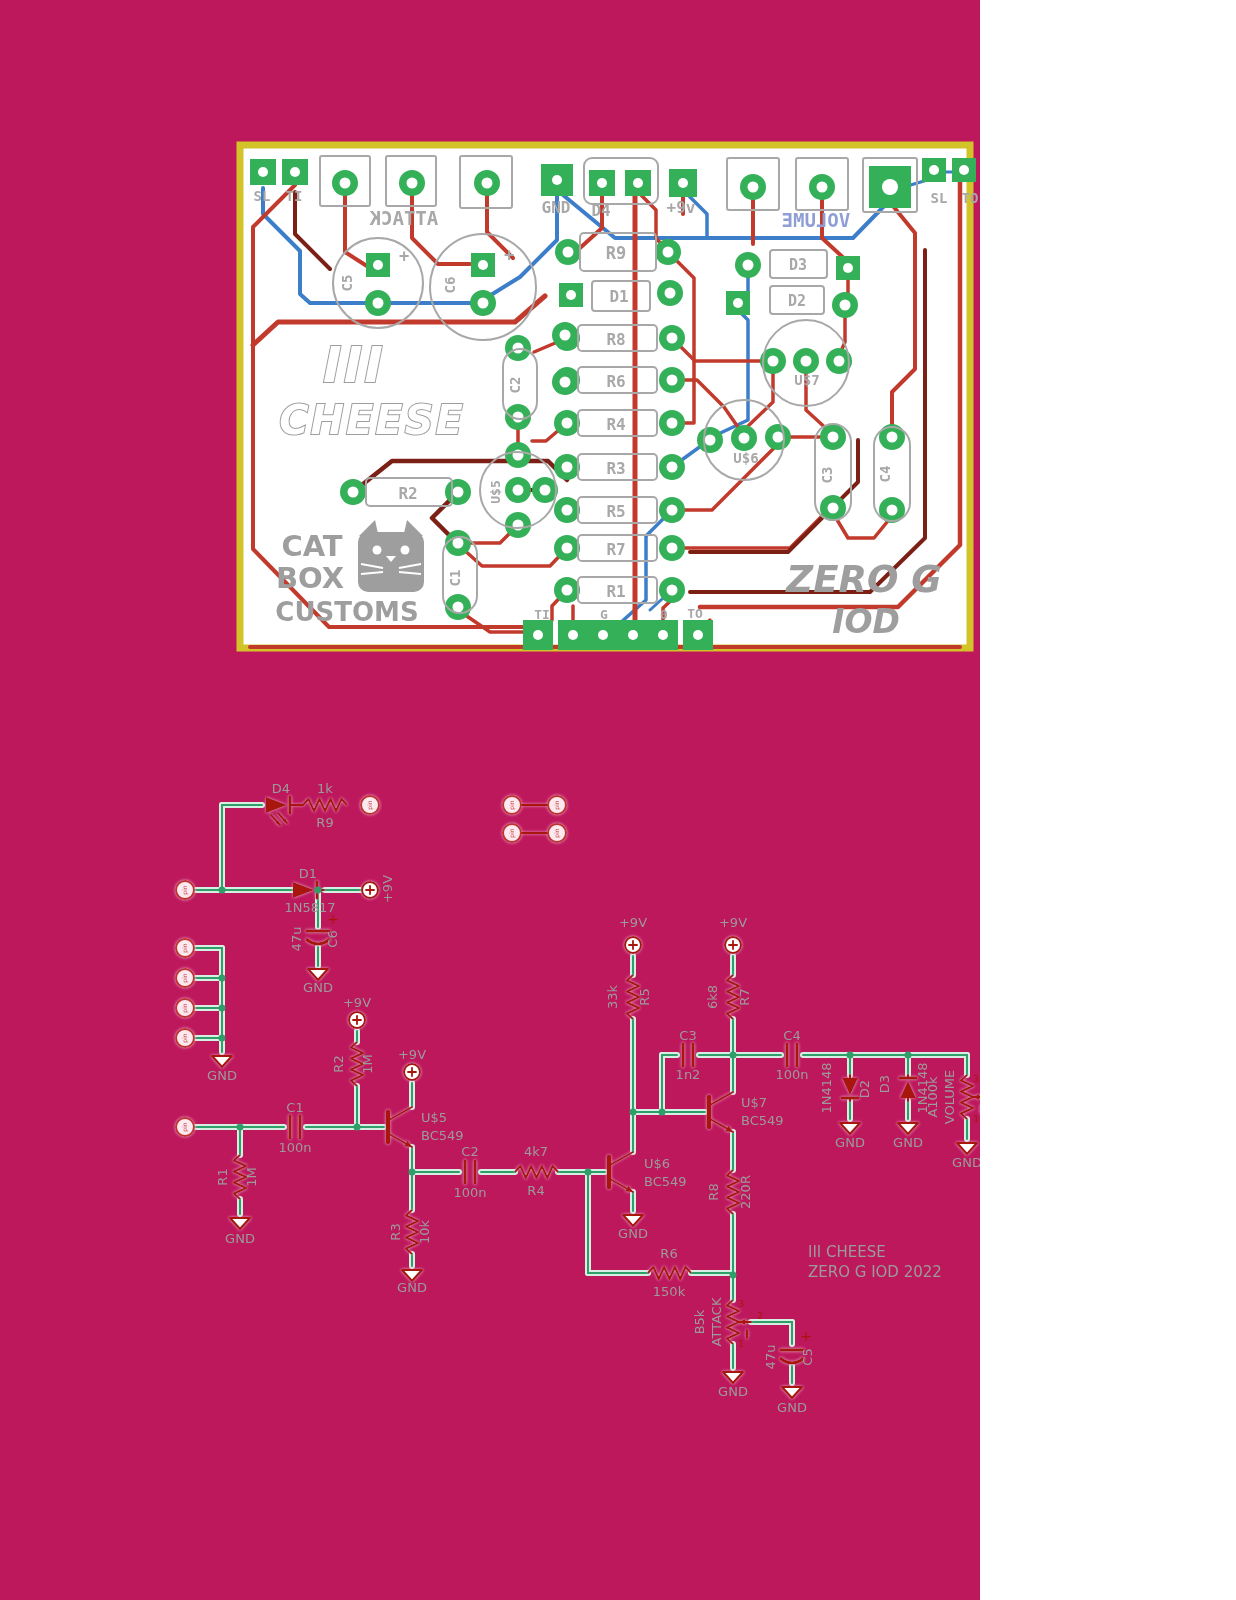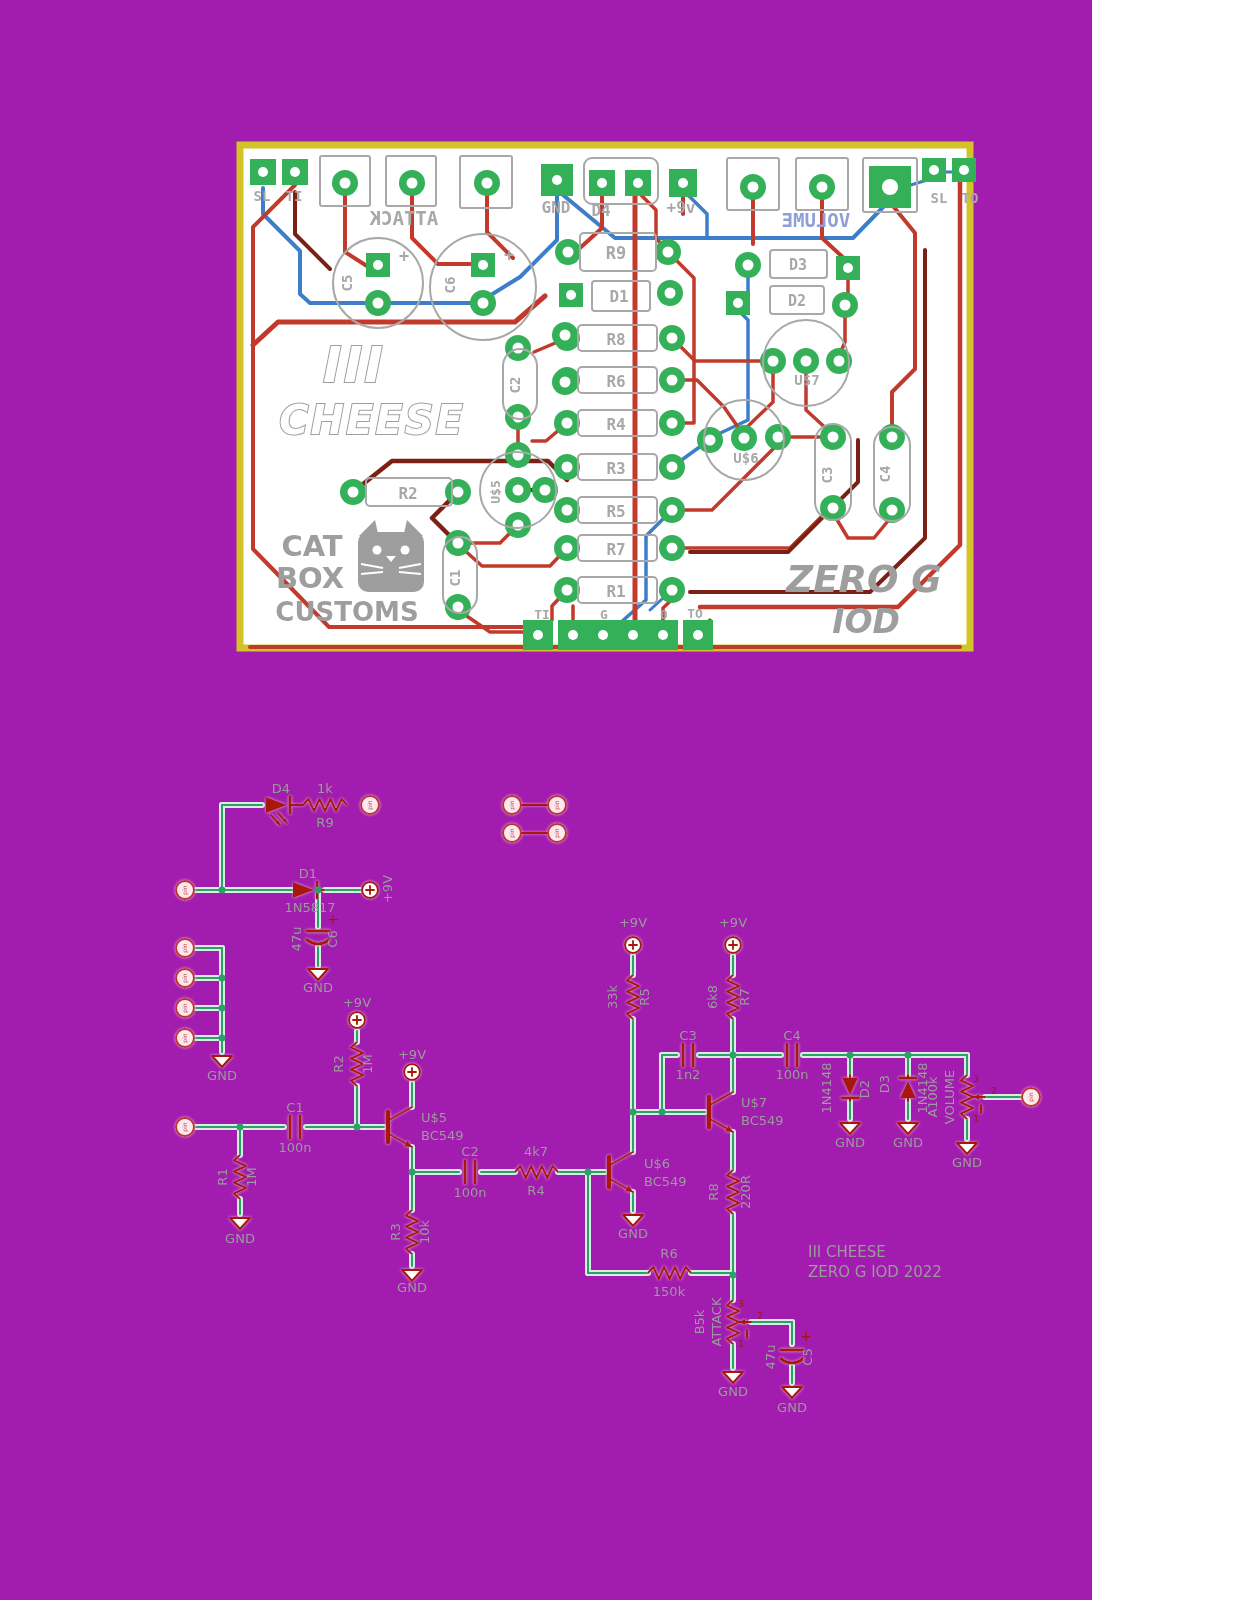--- a/index.html
+++ b/index.html
@@ -1,16 +1,16 @@
 <!DOCTYPE html>
 <html><head>
 <meta charset="utf-8">
 <style>
   html,body{margin:0;padding:0;background:#fff;}
-  #page{position:relative;width:1092px;height:1600px;background:#a21caf;overflow:hidden;}
+  #page{position:relative;width:980px;height:1600px;background:#be185d;overflow:hidden;}
   svg text{user-select:none;}
 </style>
 </head>
 <body>
 
 <div id="page">
   <svg id="art" width="1236" height="1600" viewBox="0 0 1236 1600" xmlns="http://www.w3.org/2000/svg">
       <defs>
         <filter id="pinkglow" x="-30%" y="-30%" width="160%" height="160%">
           <feDropShadow dx="0" dy="0" stdDeviation="1.5" flood-color="#f3bcdb" flood-opacity="0.85"></feDropShadow>

